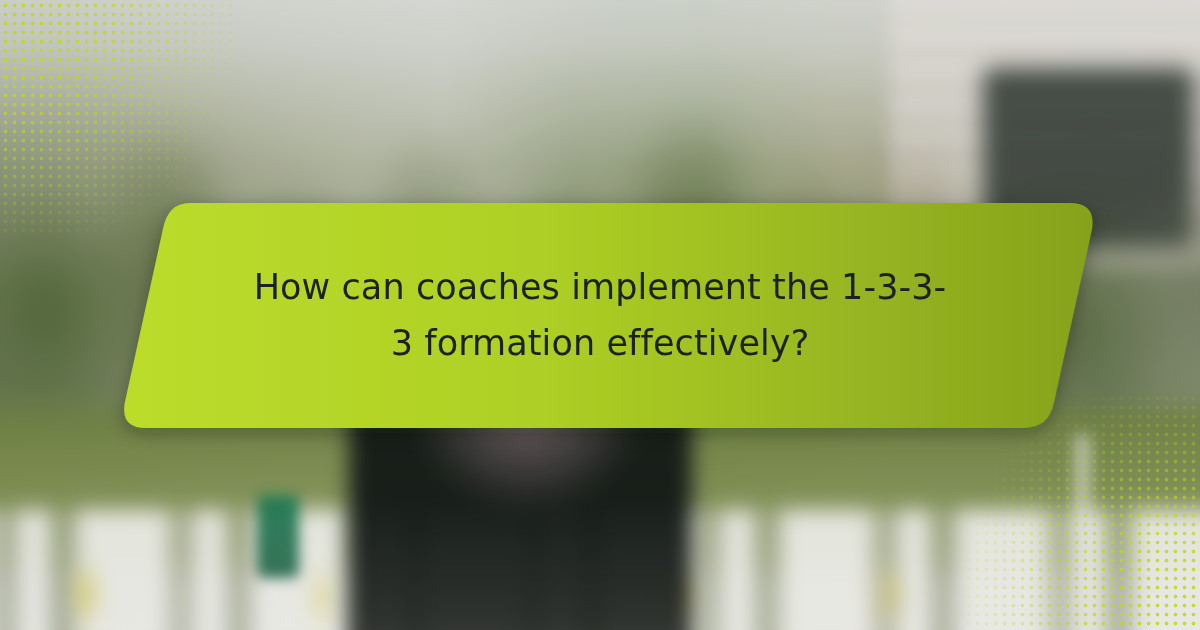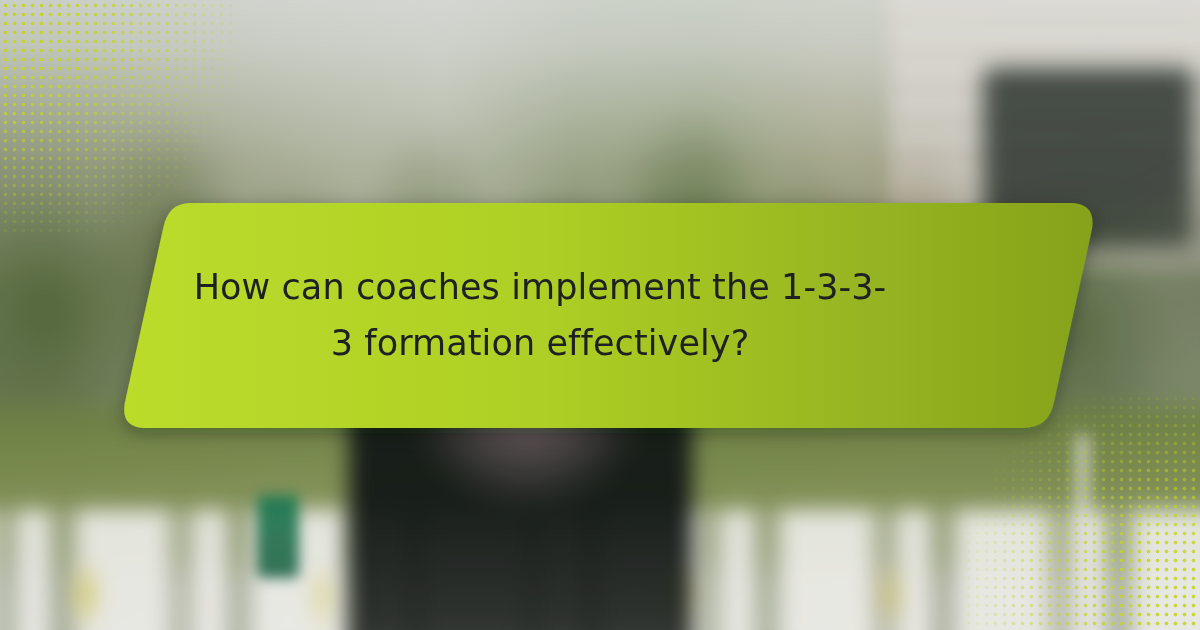--- a/index.html
+++ b/index.html
@@ -228,21 +228,21 @@
   }
 
   .card-text {
     position: absolute;
     left: 150px;
     top: 203px;
     width: 900px;
     height: 225px;
     display: flex;
     align-items: center;
-    justify-content: flex-start;
+    justify-content: center;
     text-align: center;
     padding: 16px 40px;
     box-sizing: border-box;
   }
 
   .card-text-inner {
     font-family: "DejaVu Sans", sans-serif;
     font-size: 35px;
     line-height: 1.58;
     font-weight: 400;

